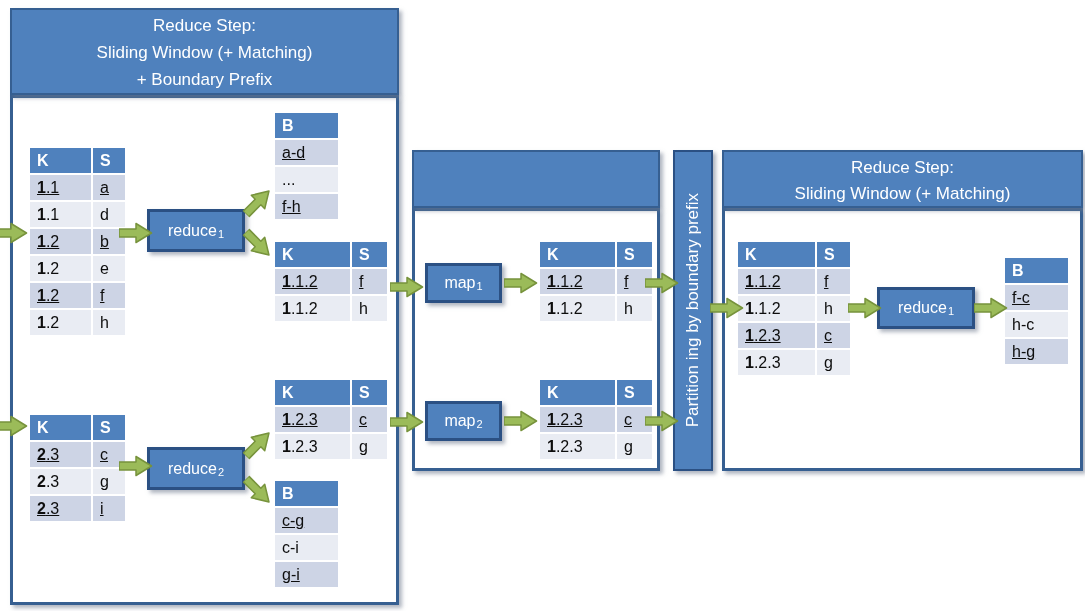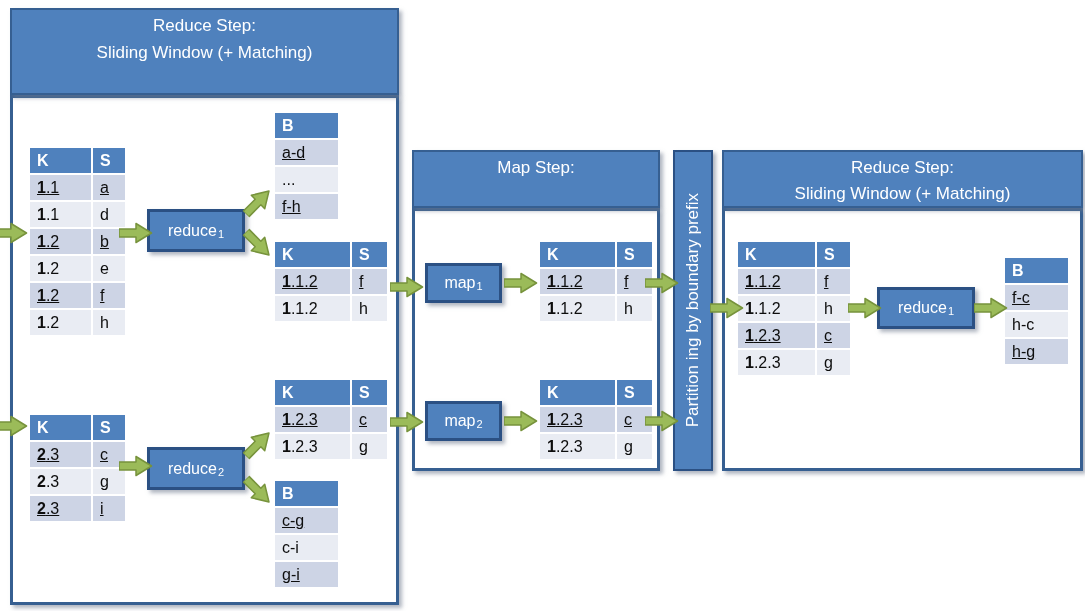--- a/index.html
+++ b/index.html
@@ -43,20 +43,21 @@
   .arr.down{transform:rotate(45deg);}
 </style>
 </head>
 <body>
 
 <div class="canvas">
 
   <div class="panel-header shadow" style="left:10px;top:8px;width:389px;height:87px">
     <div>Reduce Step:</div>
     <div>Sliding Window (+ Matching)</div>
+    <div>+ Boundary Prefix</div>
   </div>
   <div class="panel-body shadow" style="left:10px;top:95px;width:389px;height:510px"></div>
 
   <div class="tbl w-ks1" style="left:30px;top:148px">
       <div class="trow thead">
         <div class="tcell c0">K</div>
         <div class="tcell c1">S</div>
       </div>
       <div class="trow odd">
         <div class="tcell c0"><b>1</b>.1</div>
@@ -165,21 +166,20 @@
       </div>
       <div class="trow even">
         <div class="tcell c0">c-i</div>
       </div>
       <div class="trow odd">
         <div class="tcell c0">g-i</div>
       </div>
     </div>
 
   <div class="panel-header shadow" style="left:412px;top:150px;width:248px;height:58px;line-height:26px;padding-top:3px">
-    <div>Map Step:</div>
   </div>
   <div class="panel-body shadow" style="left:412px;top:208px;width:248px;height:263px"></div>
 
   <div class="node shadow" style="left:425px;top:263px;width:77px;height:40px">
     <span>map</span>
       <sub>1</sub>
   </div>
   <div class="tbl w-ks2" style="left:540px;top:242px">
       <div class="trow thead">
         <div class="tcell c0">K</div>

